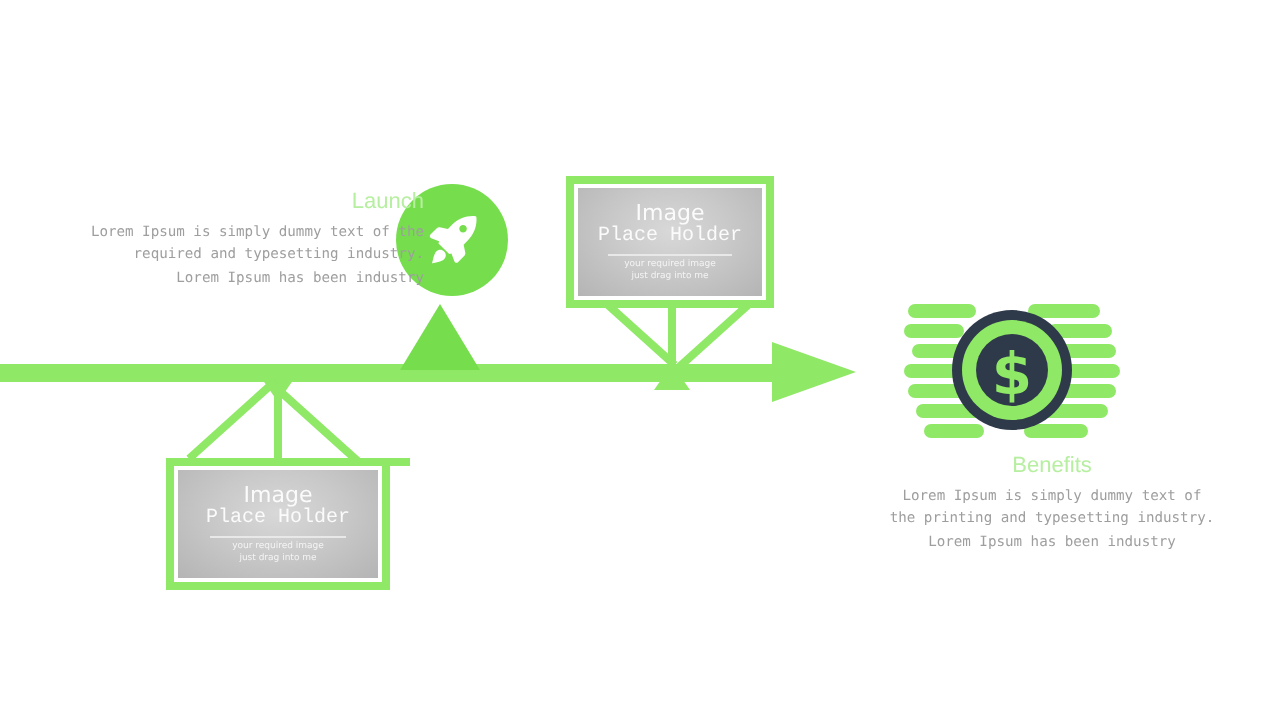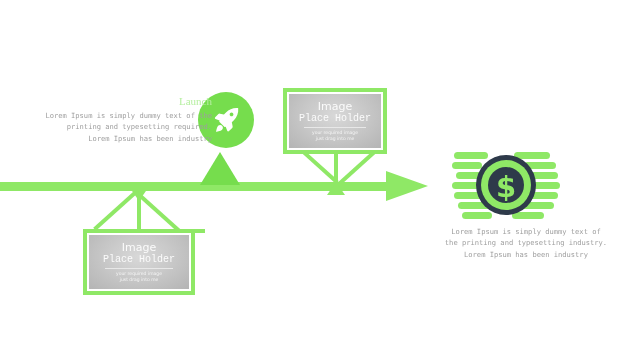--- a/index.html
+++ b/index.html
@@ -231,21 +231,21 @@
     font-family: "DejaVu Sans", "Liberation Sans", sans-serif;
     font-size: 4.5px;
     color: #f4f4f4;
     line-height: 5.6px;
     text-align: center;
   }
 
   
   .text-block { position: absolute; }
   .tb-heading {
-    font-family: Liberation Serif, serif;
+    font-family: Liberation Sans, sans-serif;
     font-size: 11px;
     color: #b6efa0;
     line-height: 14px;
     margin-bottom: 2px;
   }
   .tb-body {
     font-family: "DejaVu Sans Mono", "Liberation Mono", monospace;
     font-size: 7.1px;
     color: #9e9e9e;
     line-height: 11.4px;
@@ -342,23 +342,24 @@
       <div class="ph-sub">Place Holder</div>
       <div class="ph-rule"></div>
       <div class="ph-note">your required image</div>
       <div class="ph-note">just drag into me</div>
     </div>
   </div>
 
   <div class="text-block text-left">
     <div class="tb-heading">Launch</div>
     <div class="tb-body">Lorem Ipsum is simply dummy text of the
-printing and typesetting required.
+required and typesetting industry.
 Lorem Ipsum has been industry</div>
   </div>
 
   <div class="text-block text-right">
+    <div class="tb-heading">Benefits</div>
     <div class="tb-body">Lorem Ipsum is simply dummy text of
 the printing and typesetting industry.
 Lorem Ipsum has been industry</div>
   </div>
 
 </div>
 
 </body></html>

